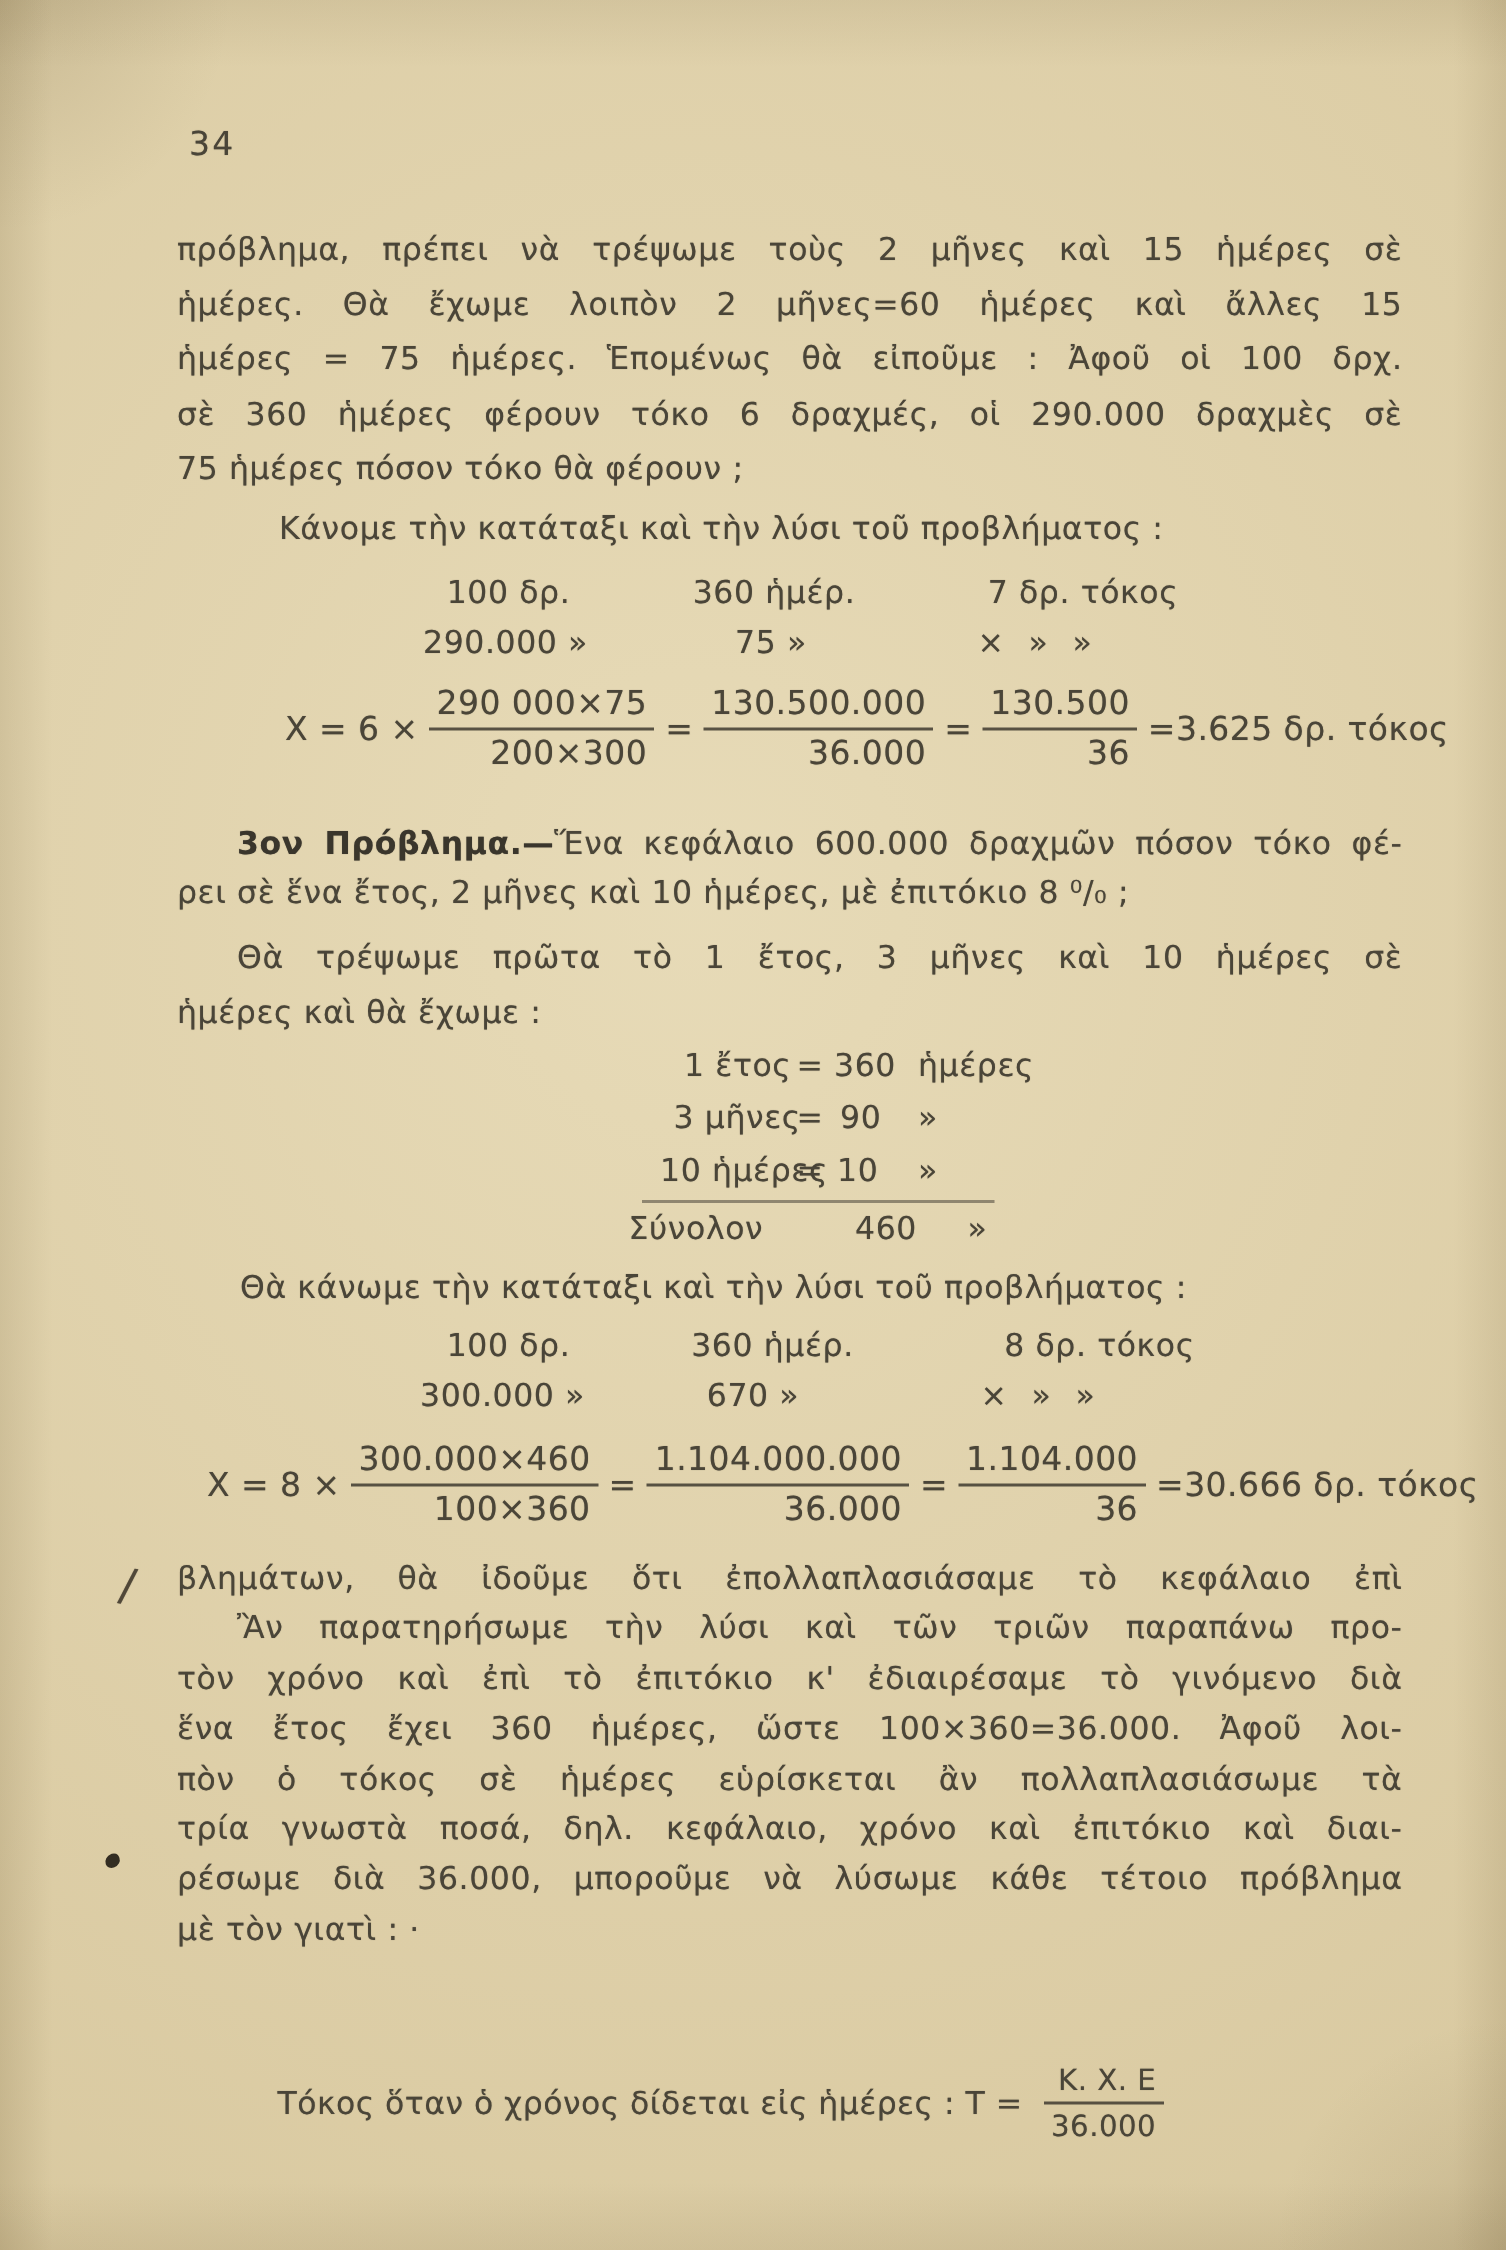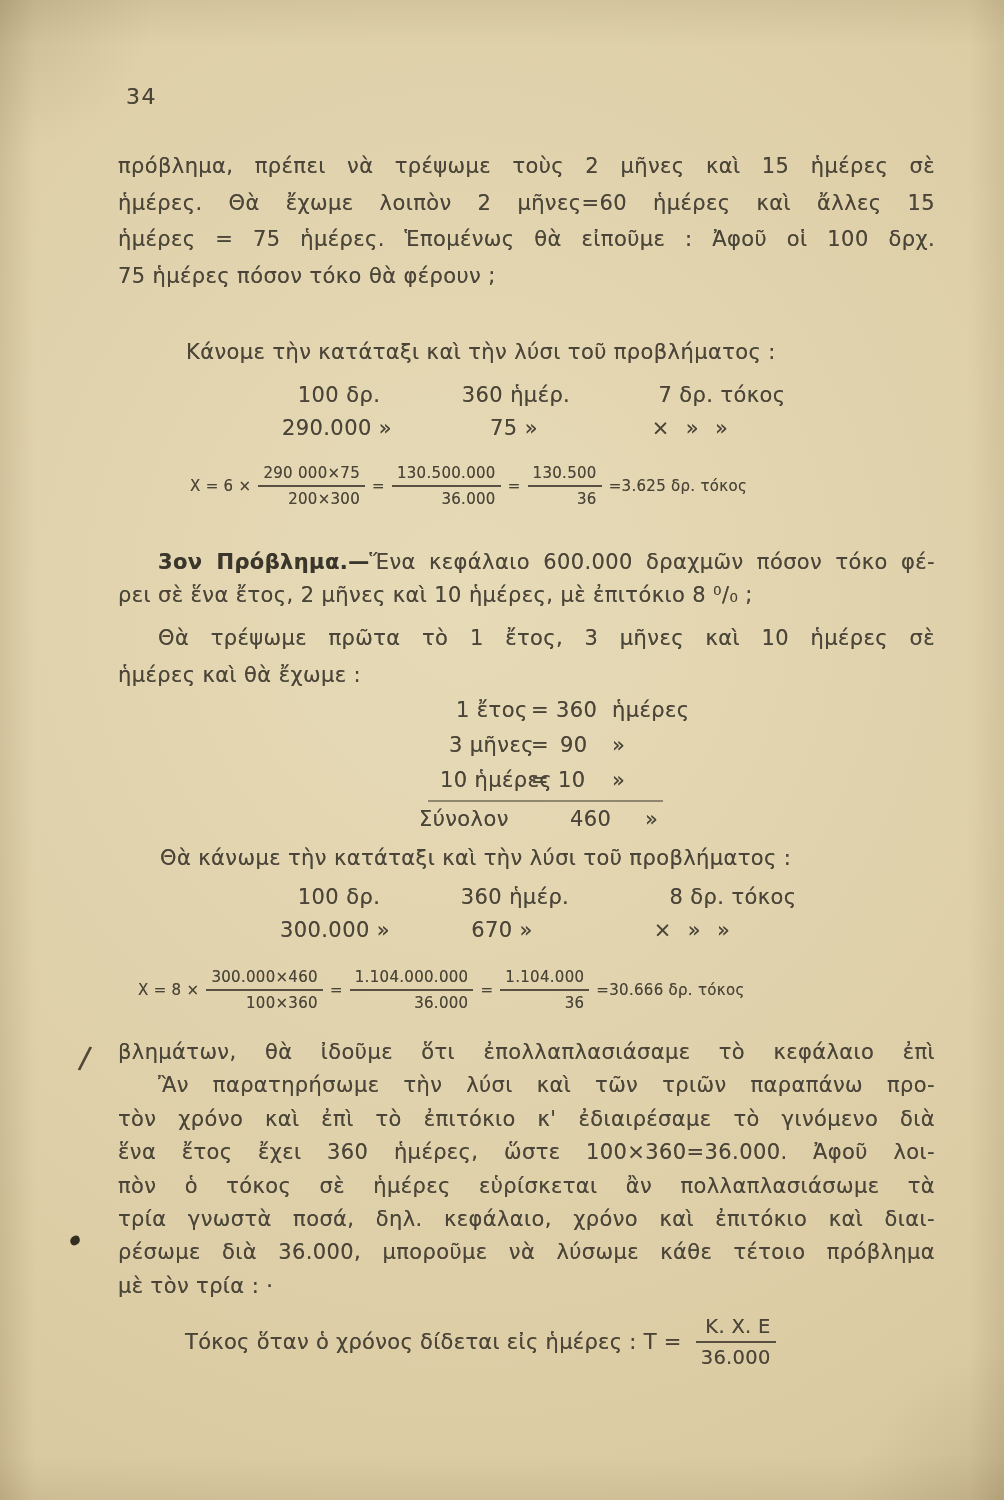--- a/index.html
+++ b/index.html
@@ -21,21 +21,21 @@
   .ln { line-height:36.6px; }
   .lh32 .ln { line-height:32.5px; }
   .lh33 .ln { line-height:33.4px; }
   .j { text-align:justify; text-align-last:justify; }
   .ind { padding-left:40px; }
   .abs { position:absolute; white-space:nowrap; }
   .ctr { position:absolute; transform:translateX(-50%); white-space:pre; }
   .wsp { word-spacing:9px; }
   .pagenum { position:absolute; left:126px; top:84px; font-size:22px; letter-spacing:1.5px; }
   .bold { font-weight:bold; color:#3a362c; }
-  .formula { position:absolute; display:flex; align-items:center; font-size:15px; letter-spacing:0.3px; }
+  .formula { position:absolute; display:flex; align-items:center; font-size:22px; letter-spacing:0.3px; }
   .formula > * { margin-right:7px; }
   .frac { display:inline-block; text-align:right; white-space:nowrap; }
   .frac .num { padding:0 5px 3px; }
   .frac .den { border-top:2px solid rgba(72,66,54,0.9); padding:3px 5px 0; }
   .final { font-size:21px; }
   .final .frac { font-size:19.5px; }
   .rule { position:absolute; height:2px; background:rgba(86,80,66,0.6); }
   .slashmark { position:absolute; left:80px; top:1040px; font-size:30px; transform:rotate(10deg); color:rgba(70,62,48,0.85); }
   .inkblot { position:absolute; left:70px; top:1236px; width:10px; height:9px; background:#332d22; border-radius:60% 40% 55% 45%; transform:rotate(-20deg); }
 </style>
@@ -43,20 +43,21 @@
 <body>
 
 <div class="page">
 
   <div class="pagenum">34</div>
 
   <div class="para" style="top:148px">
     <div class="ln j">πρόβλημα, πρέπει νὰ τρέψωμε τοὺς 2 μῆνες καὶ 15 ἡμέρες σὲ</div>
     <div class="ln j">ἡμέρες. Θὰ ἔχωμε λοιπὸν 2 μῆνες=60 ἡμέρες καὶ ἄλλες 15</div>
     <div class="ln j">ἡμέρες = 75 ἡμέρες. Ἑπομένως θὰ εἰποῦμε : Ἀφοῦ οἱ 100 δρχ.</div>
+    <div class="ln j">σὲ 360 ἡμέρες φέρουν τόκο 6 δραχμές, οἱ 290.000 δραχμὲς σὲ</div>
     <div class="ln">75 ἡμέρες πόσον τόκο θὰ φέρουν ;</div>
   </div>
 
   <div class="abs" style="left:186px;top:340px">Κάνομε τὴν κατάταξι καὶ τὴν λύσι τοῦ προβλήματος :</div>
 
   <span class="ctr" style="left:339px;top:383px">100 δρ.</span>
   <span class="ctr" style="left:516px;top:383px">360 ἡμέρ.</span>
   <span class="ctr" style="left:722px;top:383px">7 δρ. τόκος</span>
   <span class="ctr" style="left:337px;top:416px">290.000 »</span>
   <span class="ctr" style="left:514px;top:416px">75 »</span>
@@ -141,24 +142,24 @@
   </div>
 
   <div class="para lh33" style="top:1036px">
     <div class="ln j">βλημάτων, θὰ ἰδοῦμε ὅτι ἐπολλαπλασιάσαμε τὸ κεφάλαιο ἐπὶ</div>
     <div class="ln j ind">Ἂν παρατηρήσωμε τὴν λύσι καὶ τῶν τριῶν παραπάνω προ-</div>
     <div class="ln j">τὸν χρόνο καὶ ἐπὶ τὸ ἐπιτόκιο κ' ἐδιαιρέσαμε τὸ γινόμενο διὰ</div>
     <div class="ln j">ἕνα ἔτος ἔχει 360 ἡμέρες, ὥστε 100×360=36.000. Ἀφοῦ λοι-</div>
     <div class="ln j">πὸν ὁ τόκος σὲ ἡμέρες εὑρίσκεται ἂν πολλαπλασιάσωμε τὰ</div>
     <div class="ln j">τρία γνωστὰ ποσά, δηλ. κεφάλαιο, χρόνο καὶ ἐπιτόκιο καὶ διαι-</div>
     <div class="ln j">ρέσωμε διὰ 36.000, μποροῦμε νὰ λύσωμε κάθε τέτοιο πρόβλημα</div>
-    <div class="ln">μὲ τὸν τρία : ·</div>
+    <div class="ln">μὲ τὸν γιατὶ : ·</div>
   </div>
 
-  <div class="formula final" style="left:185px;top:1312px;height:60px">
+  <div class="formula final" style="left:185px;top:1372px;height:60px">
     <span style="margin-right:14px">Τόκος ὅταν ὁ χρόνος δίδεται εἰς ἡμέρες : Τ =</span>
     <span class="frac">
       <span class="num" style="display:block">Κ. Χ. Ε</span>
       <span class="den" style="display:block">36.000</span>
     </span>
   </div>
 
   <div class="slashmark">/</div>
   <div class="inkblot"></div>
 

